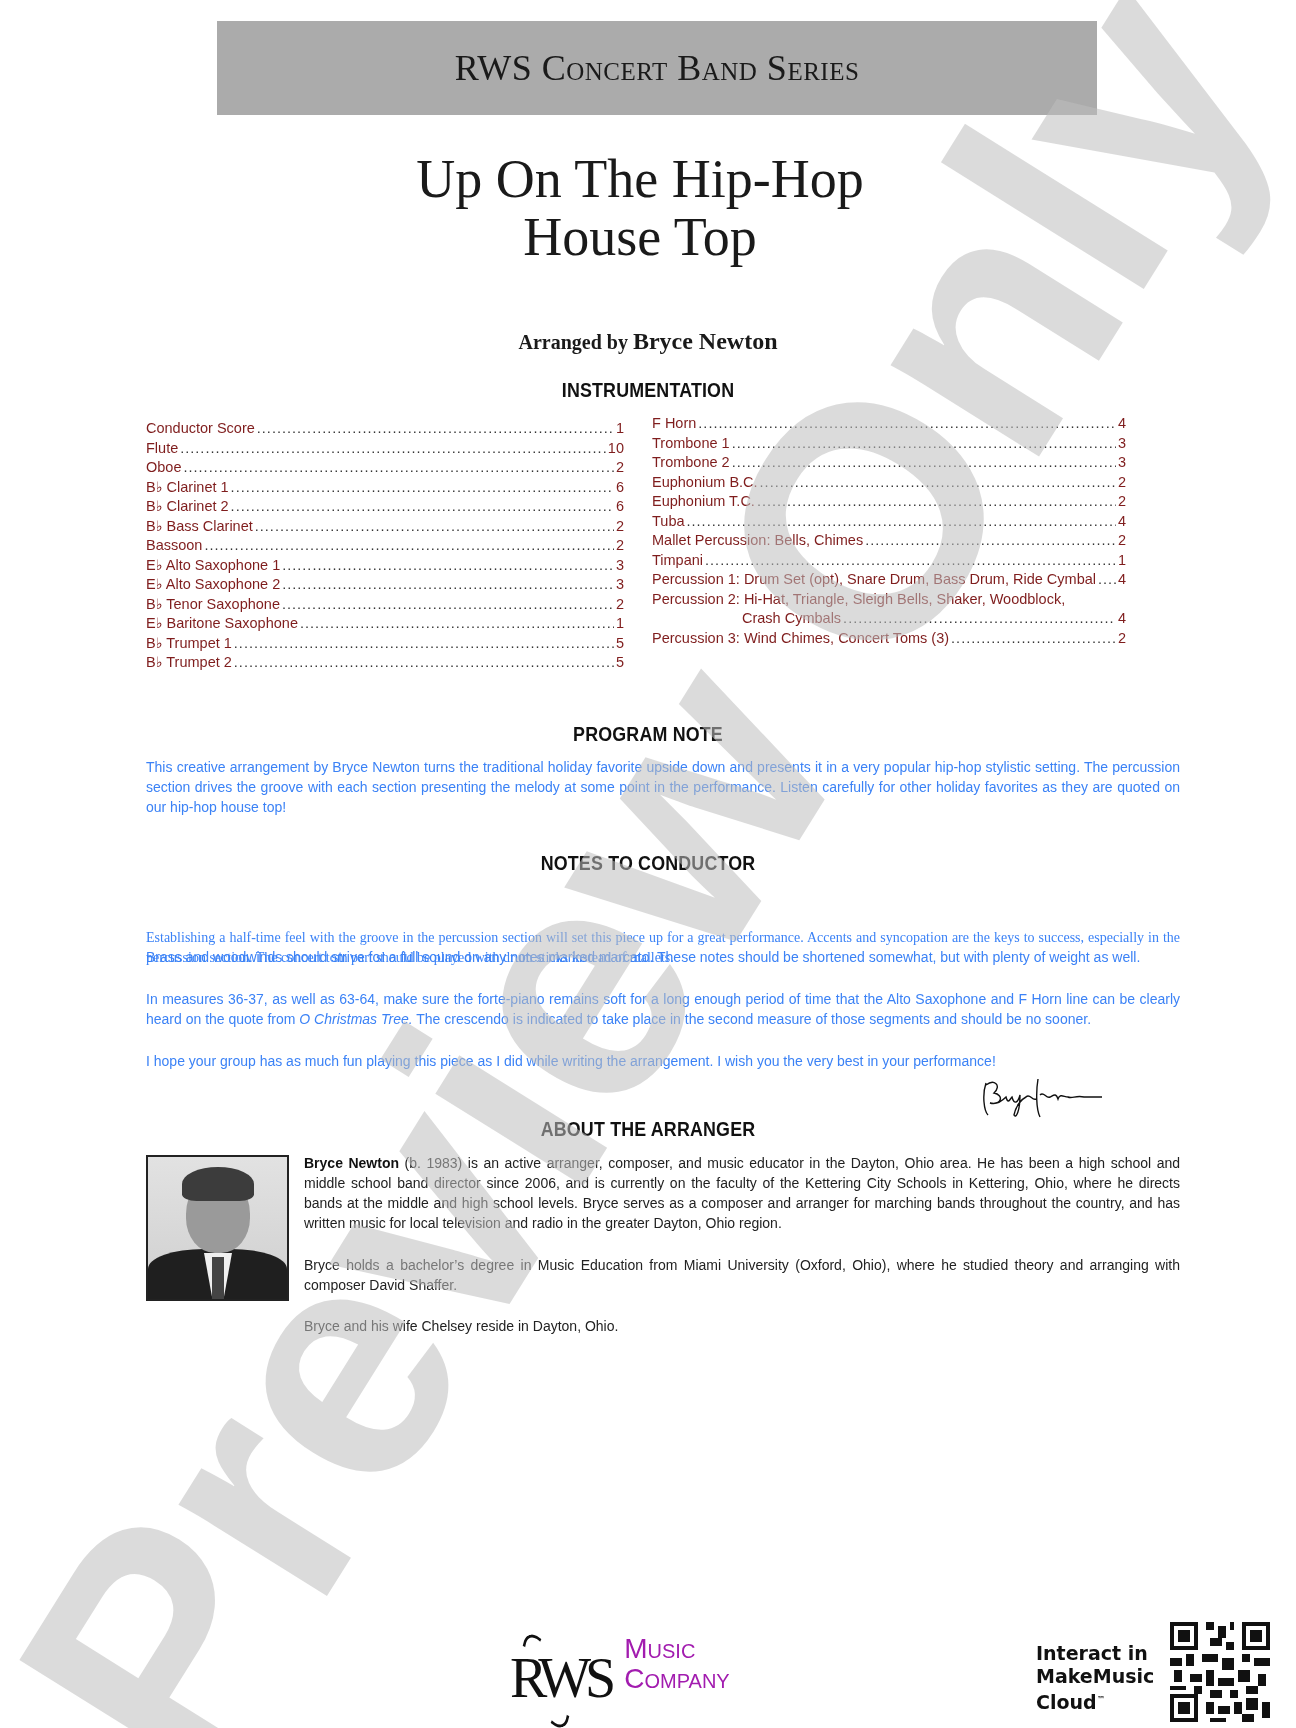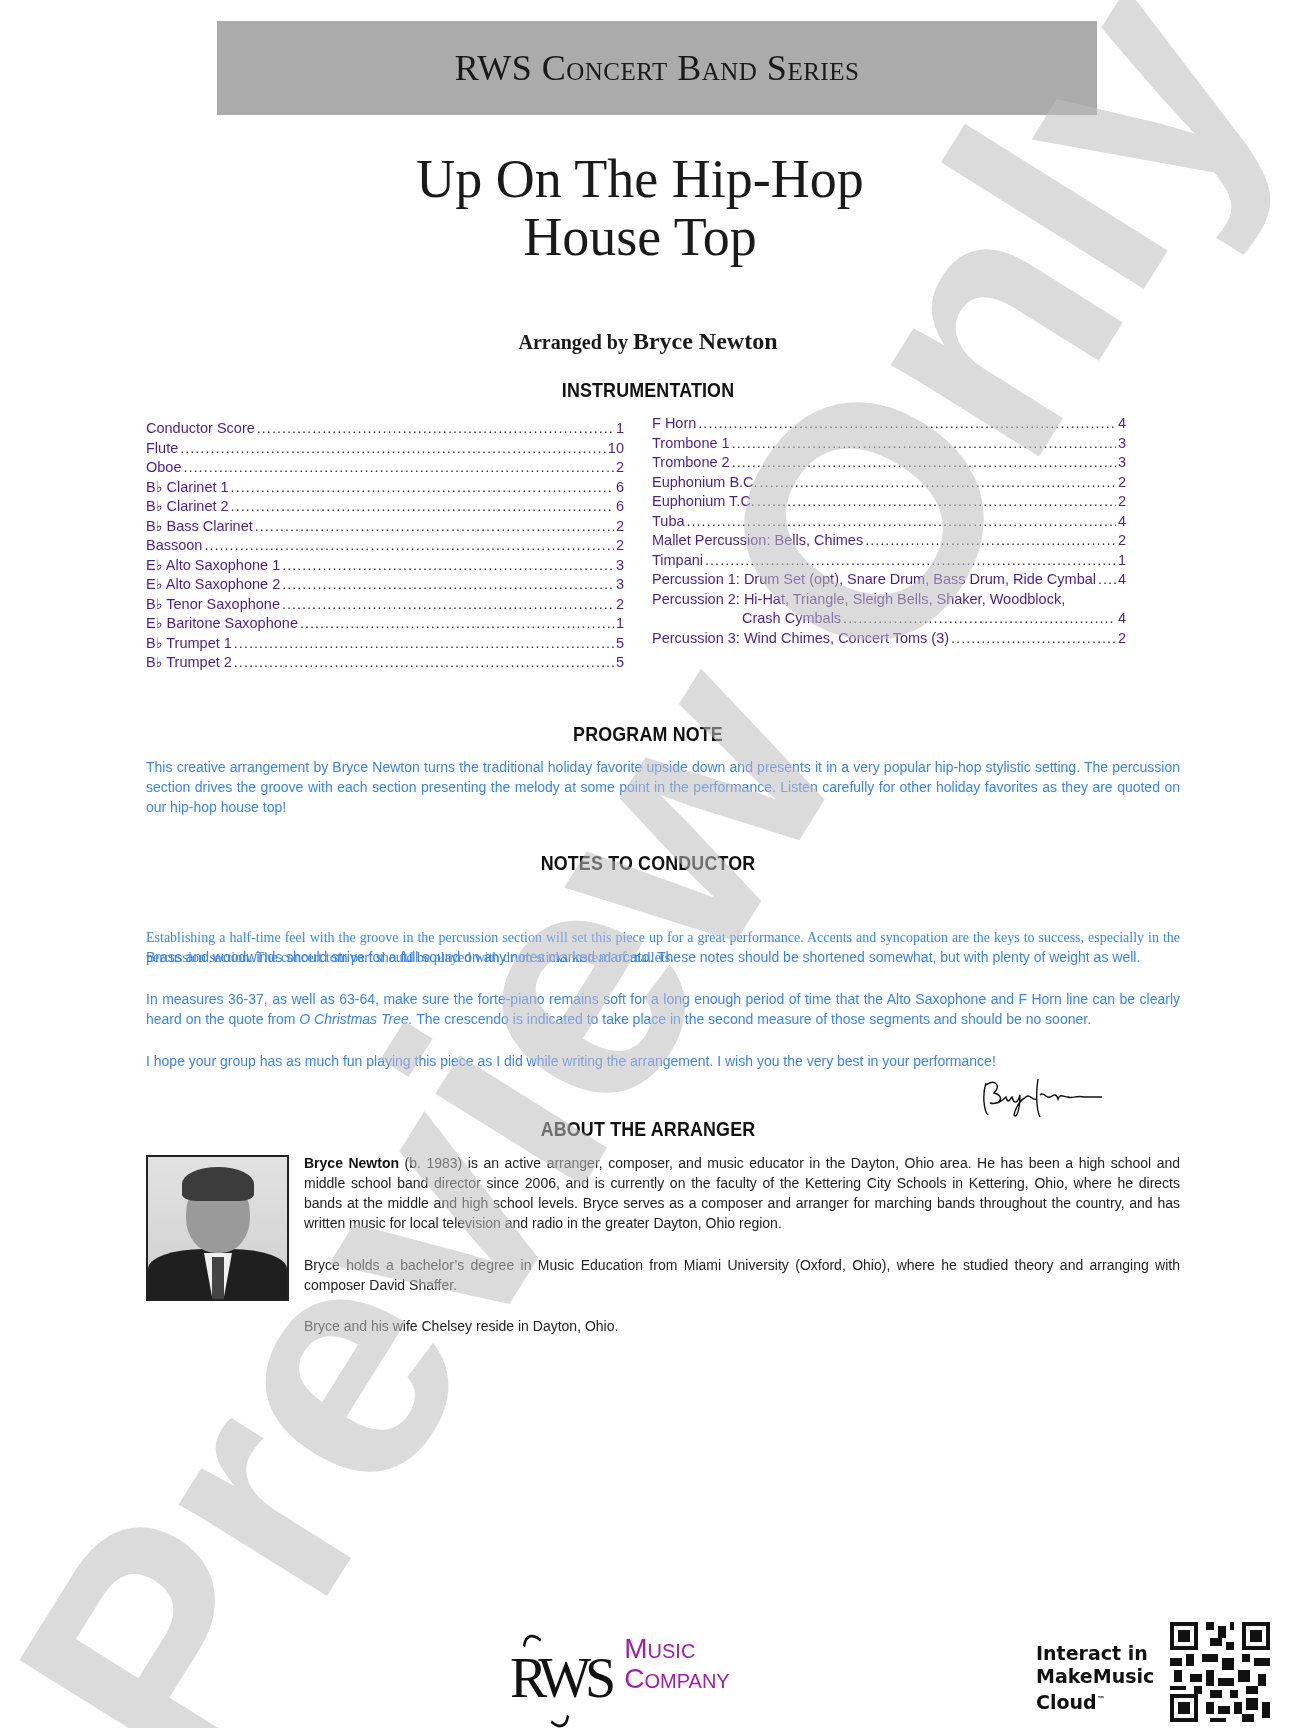--- a/index.html
+++ b/index.html
@@ -9,21 +9,21 @@
   .series-banner { position: absolute; left: 217px; top: 21px; width: 880px; height: 94px; background: #ababab; display: flex; align-items: center; justify-content: center; }
   .series-banner span { font-family: "Liberation Serif", serif; font-size: 36px; color: #1a1a1a; font-variant: small-caps; letter-spacing: 0.5px; }
 
   .title { position: absolute; left: 0; right: 16px; top: 150px; text-align: center; font-family: "Liberation Serif", serif; font-size: 54px; line-height: 58px; color: #1a1a1a; }
   .composer { position: absolute; left: 0; right: 0; top: 287px; text-align: center; font-family: "Liberation Serif", serif; font-size: 25px; color: #1a1a1a; }
   .arranger { position: absolute; left: 0; right: 0; top: 328px; text-align: center; font-family: "Liberation Serif", serif; font-size: 20px; font-weight: bold; color: #1a1a1a; }
   .arranger .name { font-size: 24px; }
 
   .section-heading { position: absolute; left: 0; right: 0; text-align: center; font-family: "Liberation Sans", sans-serif; font-weight: bold; font-size: 21px; color: #111; transform: scaleX(0.85); letter-spacing: 0.2px; }
 
-  .inst-col { position: absolute; font-family: "Liberation Sans", sans-serif; font-size: 14.5px; color: #4c1d95; }
+  .inst-col { position: absolute; font-family: "Liberation Sans", sans-serif; font-size: 14.5px; color: #7f1d1d; }
   .inst-col .row { display: flex; align-items: baseline; height: 19.5px; white-space: nowrap; transform-origin: left; }
   .inst-col .lbl { flex: 0 0 auto; }
   .inst-col .dots { flex: 1 1 auto; overflow: hidden; margin: 0 2px; letter-spacing: 1px; }
   .inst-col .dots::before { content: "................................................................................................................................................................................................"; color: #333; }
   .inst-col .qty { flex: 0 0 auto; text-align: right; }
   .inst-col .row.cont { padding-left: 90px; }
   .inst-col .row.nodots .dots::before { content: ""; }
 
   .para { position: absolute; left: 146px; width: 1034px; font-family: "Liberation Sans", sans-serif; font-size: 14px; line-height: 20px; color: #3b82f6; text-align: justify; }
   .para i { font-style: italic; }

